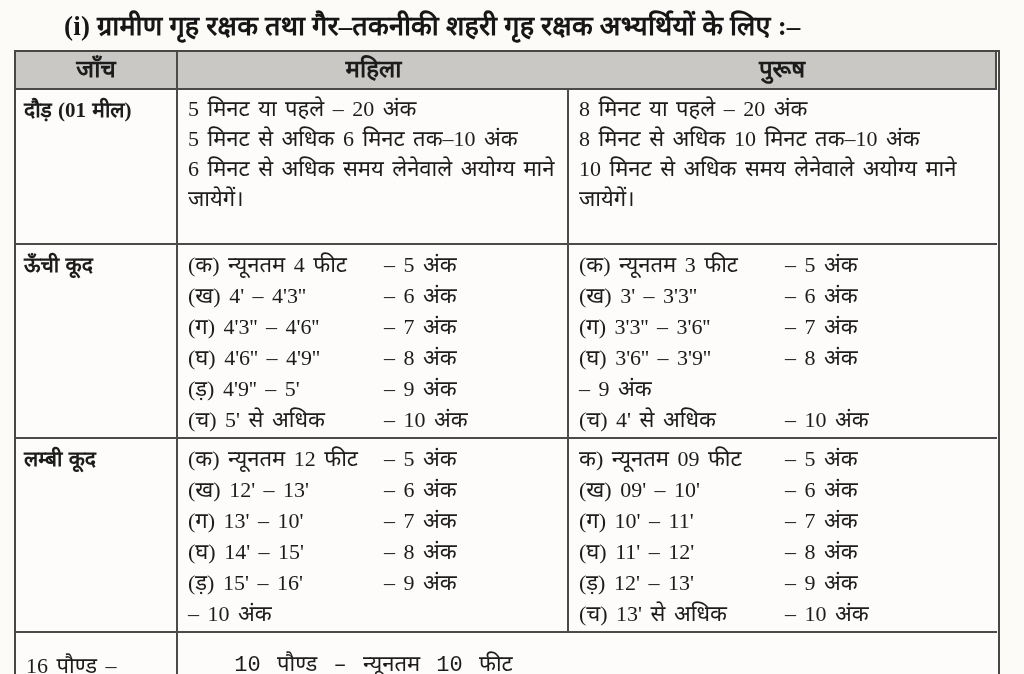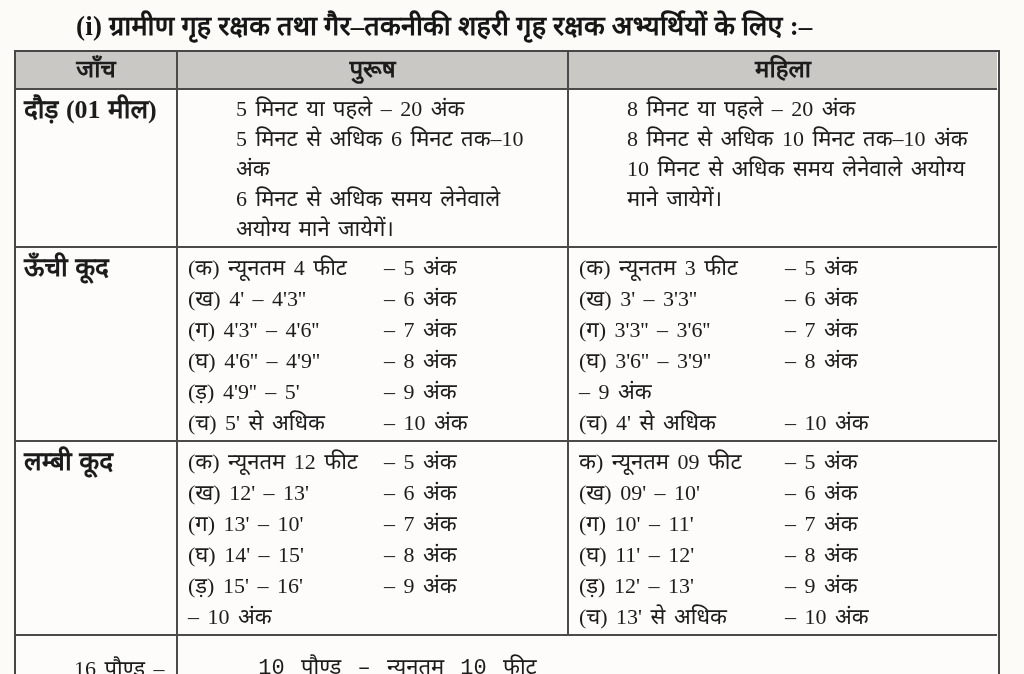--- a/index.html
+++ b/index.html
@@ -5,21 +5,21 @@
   html,body{margin:0;padding:0;}
   body{
     width:1024px;height:674px;
     background:#fcfbf8;
     font-family:"Liberation Serif","DejaVu Sans",sans-serif;
     color:#1c1c1c;
     position:relative;
     overflow:hidden;
   }
   .page-title{
-    position:absolute;left:76px;top:6px;
+    position:absolute;left:64px;top:6px;
     font-size:27px;font-weight:700;
     letter-spacing:.2px;
     color:#161616;
     white-space:nowrap;
   }
   .tbl{
     position:absolute;left:14px;top:50px;
     width:986px;
     border:2.5px solid #474747;
     display:grid;
@@ -42,42 +42,42 @@
   .hdr{
     background:#c9c8c5;
     text-align:center;
     font-weight:700;
     font-size:24px;
     padding:2px 4px 4px 4px;
     line-height:30px;
   }
   .testcell{
     font-weight:700;
-    font-size:26px;
+    font-size:21px;
     padding:5px 6px 2px 8px;
     word-spacing:1px;
   }
-  .line{display:block;margin-left:48px;}
+  .line{display:block;}
   .item{display:flex;line-height:31px;}
   .item .l{min-width:188px;padding-right:8px;white-space:nowrap;}
   .item .m{white-space:nowrap;}
   .fem .item .l{min-width:198px;}
   .center-text{text-align:center;font-family:Liberation Mono, monospace;}
   .shot{padding-top:18px;line-height:29px;}
 </style>
 </head>
 <body>
 
 <div class="page-title">(i) ग्रामीण गृह रक्षक तथा गैर–तकनीकी शहरी गृह रक्षक अभ्यर्थियों के लिए :–</div>
 
 <div class="tbl">
 
   <div class="c hdr">जाँच</div>
+  <div class="c hdr lastcol">महिला</div>
   <div class="c hdr">पुरूष</div>
-  <div class="c hdr lastcol">महिला</div>
 
   <div class="c testcell">दौड़ (01 मील)</div>
   <div class="c">
     <span class="line">5 मिनट या पहले – 20 अंक</span>
     <span class="line">5 मिनट से अधिक 6 मिनट तक–10 अंक</span>
     <span class="line">6 मिनट से अधिक समय लेनेवाले अयोग्य माने जायेगें।</span>
   </div>
   <div class="c lastcol">
     <span class="line">8 मिनट या पहले – 20 अंक</span>
     <span class="line">8 मिनट से अधिक 10 मिनट तक–10 अंक</span>

